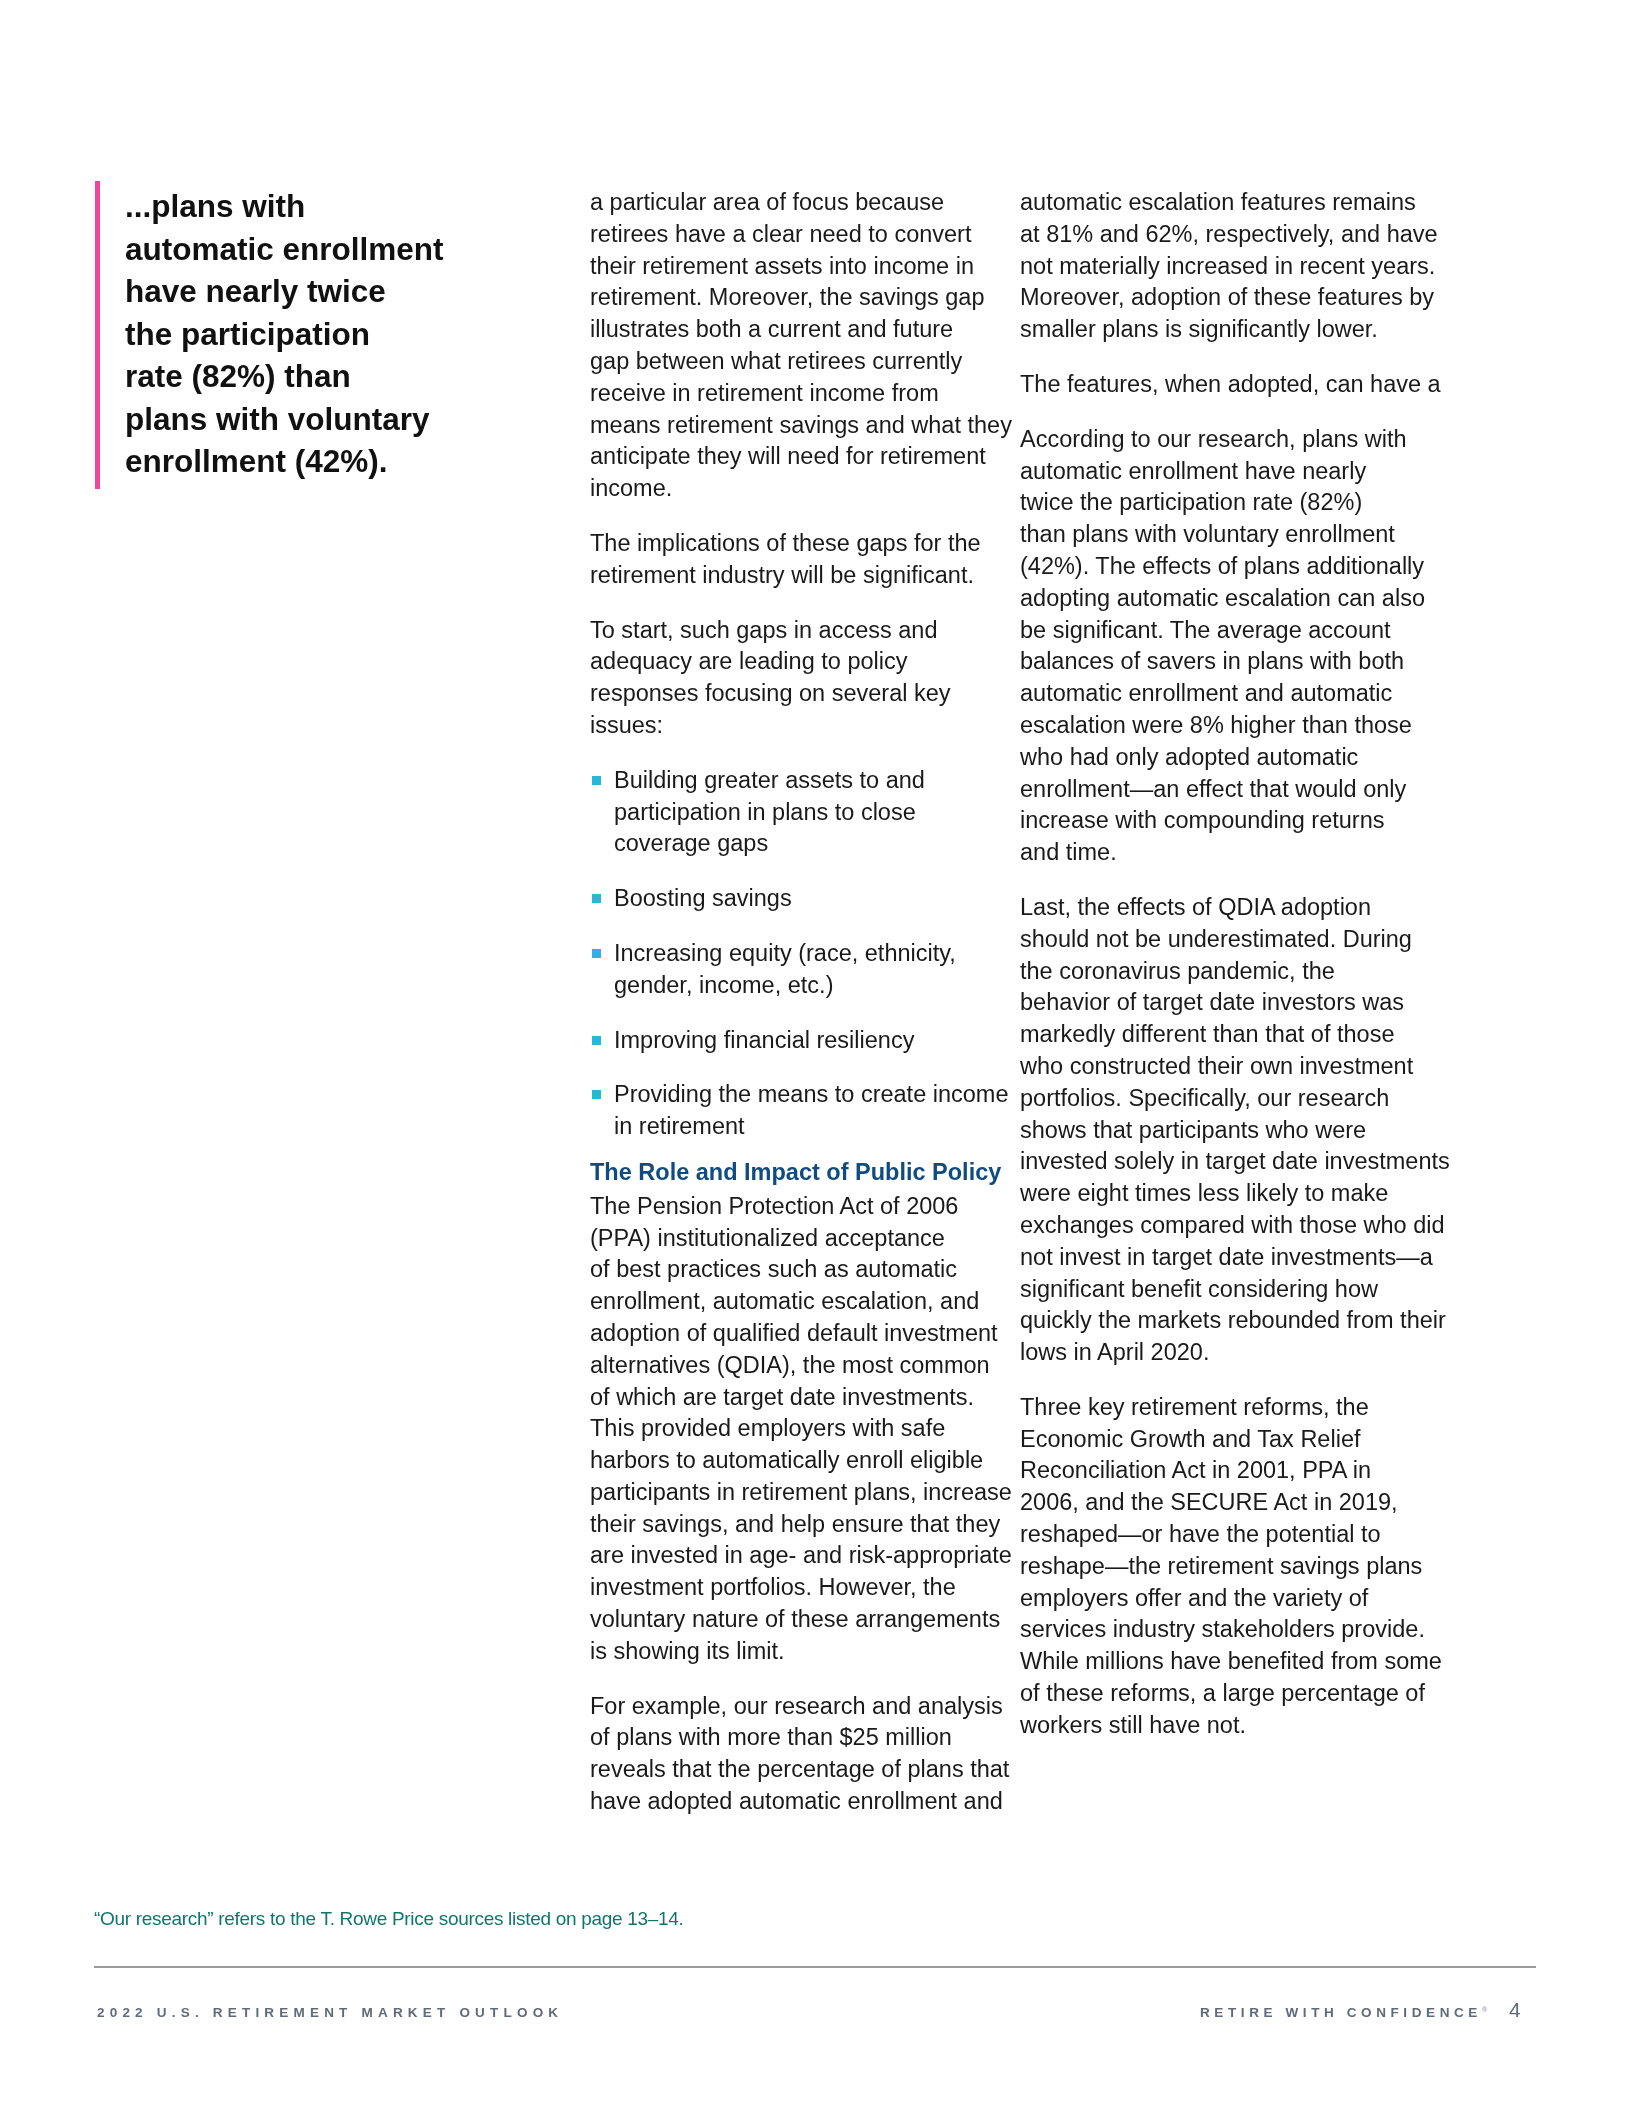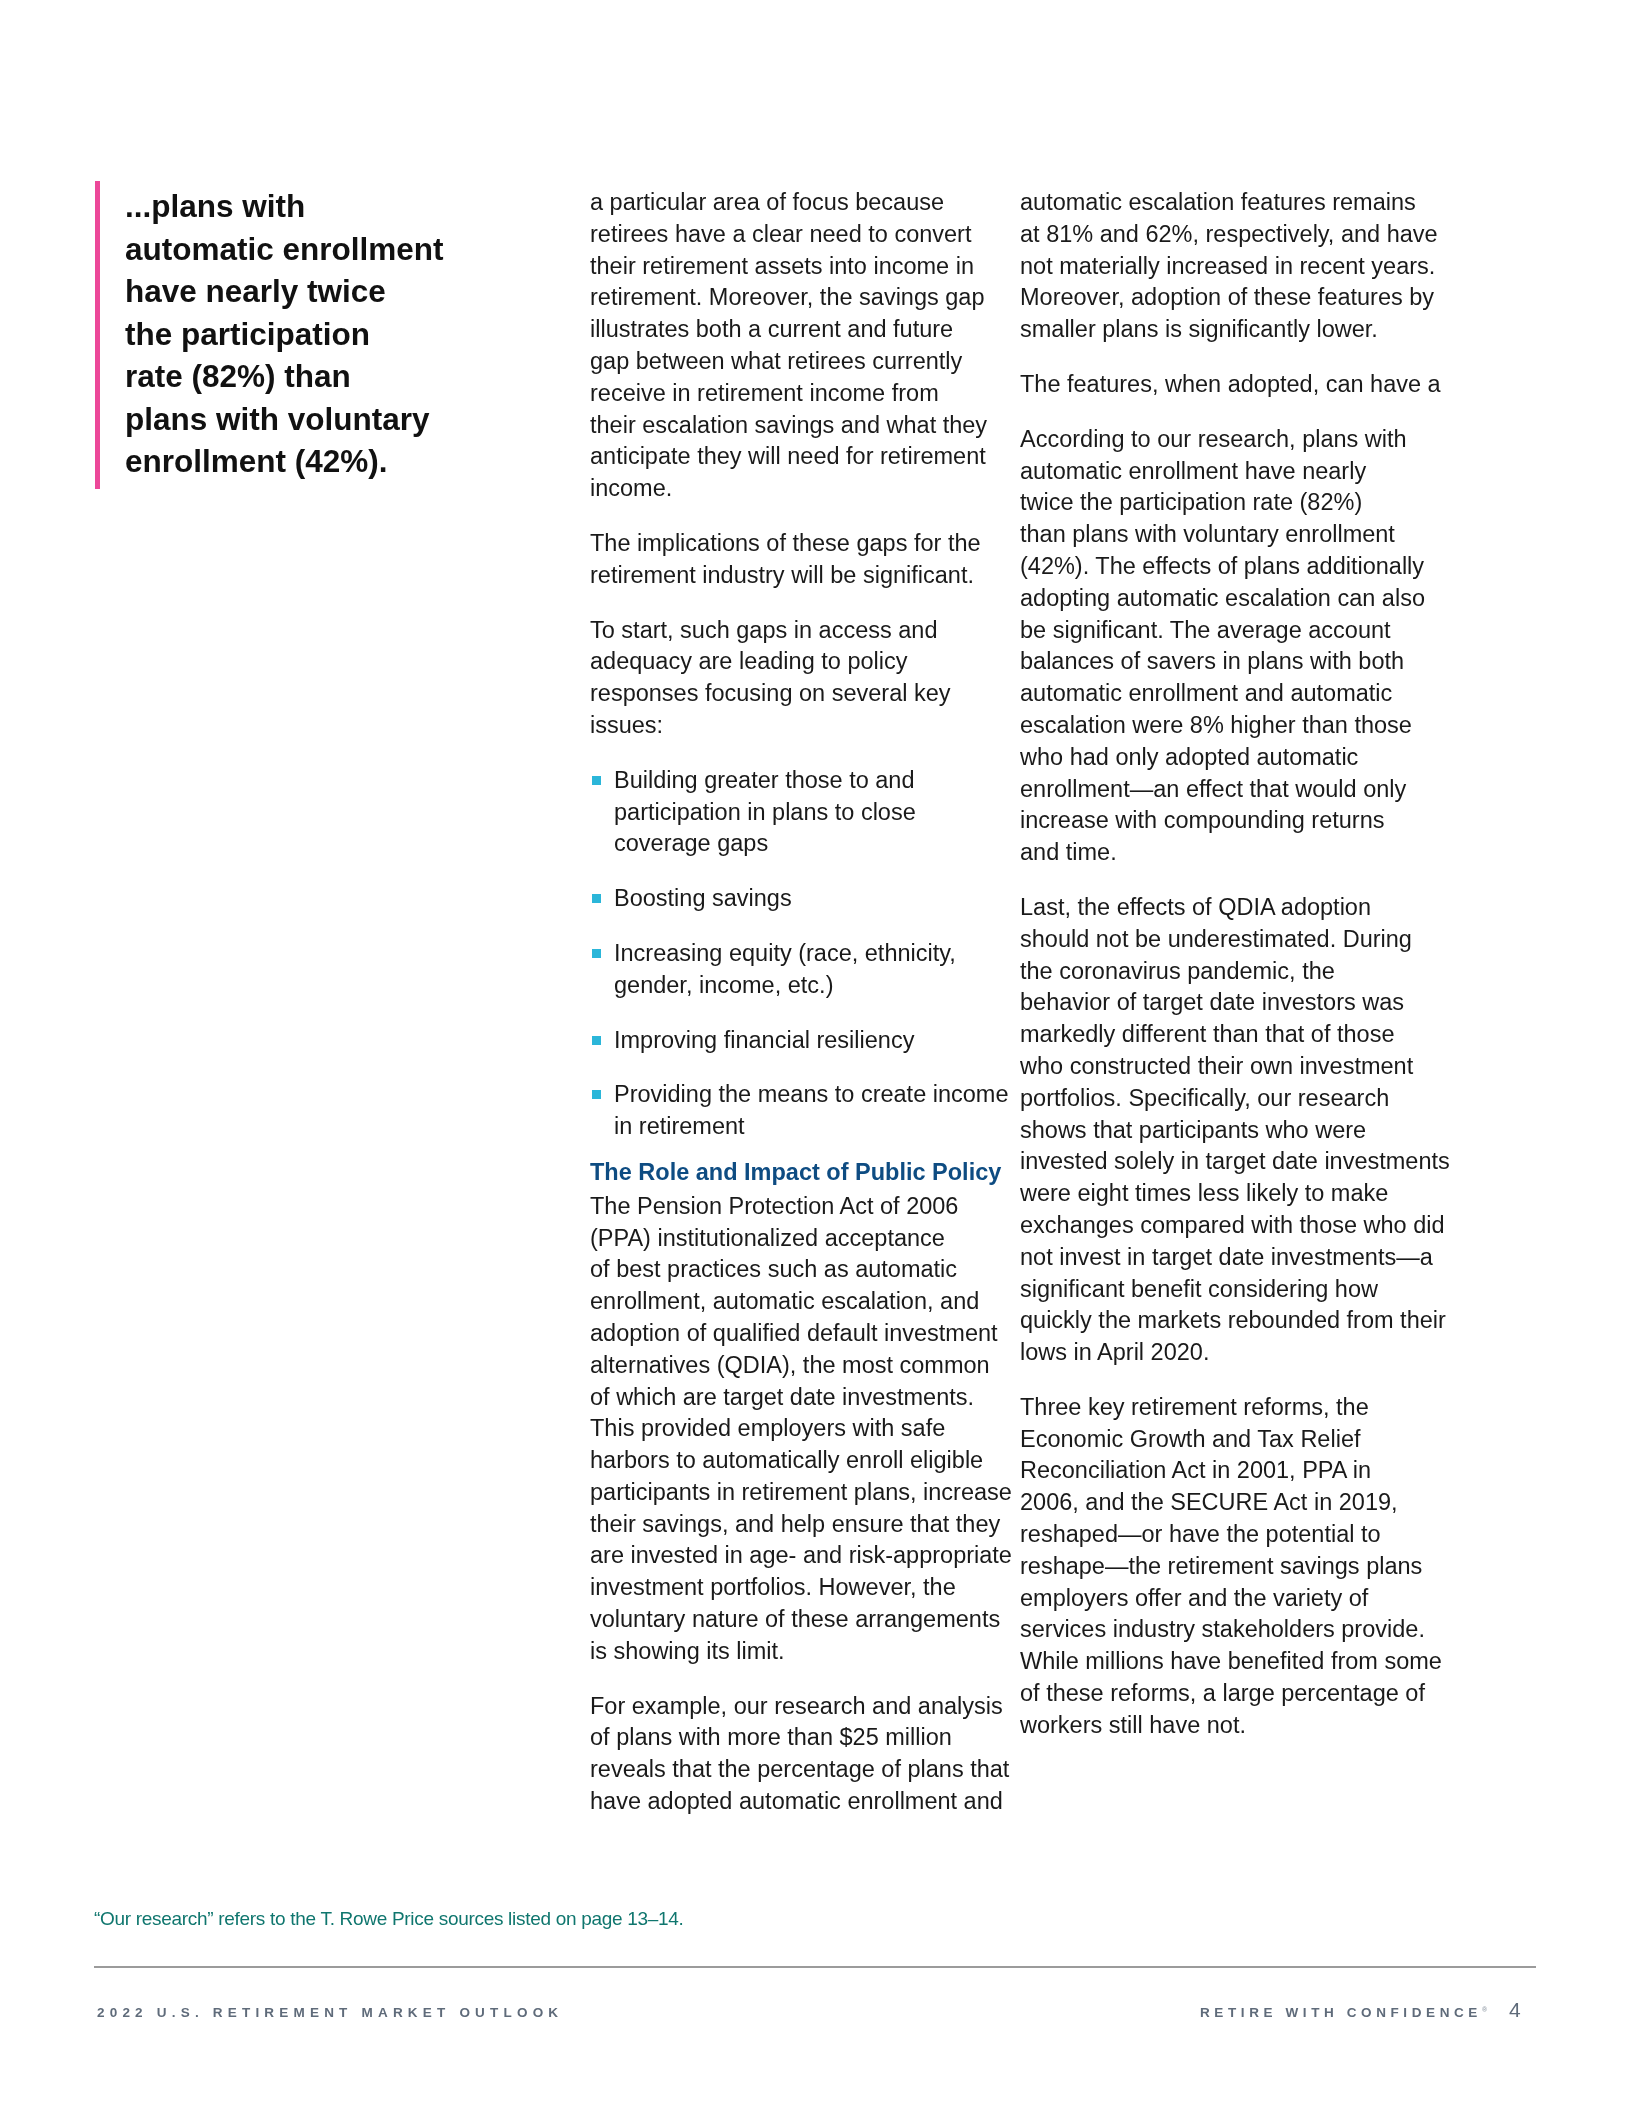--- a/index.html
+++ b/index.html
@@ -134,38 +134,38 @@
 
 <div class="col mid">
   <p>
     <span class="line">a particular area of focus because</span>
     <span class="line">retirees have a clear need to convert</span>
     <span class="line">their retirement assets into income in</span>
     <span class="line">retirement. Moreover, the savings gap</span>
     <span class="line">illustrates both a current and future</span>
     <span class="line">gap between what retirees currently</span>
     <span class="line">receive in retirement income from</span>
-    <span class="line">their escalation savings and what they</span>
+    <span class="line">means retirement savings and what they</span>
     <span class="line">anticipate they will need for retirement</span>
     <span class="line">income.</span>
   </p>
   <p>
     <span class="line">The implications of these gaps for the</span>
     <span class="line">retirement industry will be significant.</span>
   </p>
   <p>
     <span class="line">To start, such gaps in access and</span>
     <span class="line">adequacy are leading to policy</span>
     <span class="line">responses focusing on several key</span>
     <span class="line">issues:</span>
   </p>
   <ul class="bullets">
     <li>
       <span class="bullet"></span>
-      <span class="line">Building greater those to and</span>
+      <span class="line">Building greater assets to and</span>
       <span class="line">participation in plans to close</span>
       <span class="line">coverage gaps</span>
     </li>
     <li>
       <span class="bullet"></span>
       <span class="line">Boosting savings</span>
     </li>
     <li>
       <span class="bullet"></span>
       <span class="line">Increasing equity (race, ethnicity,</span>

